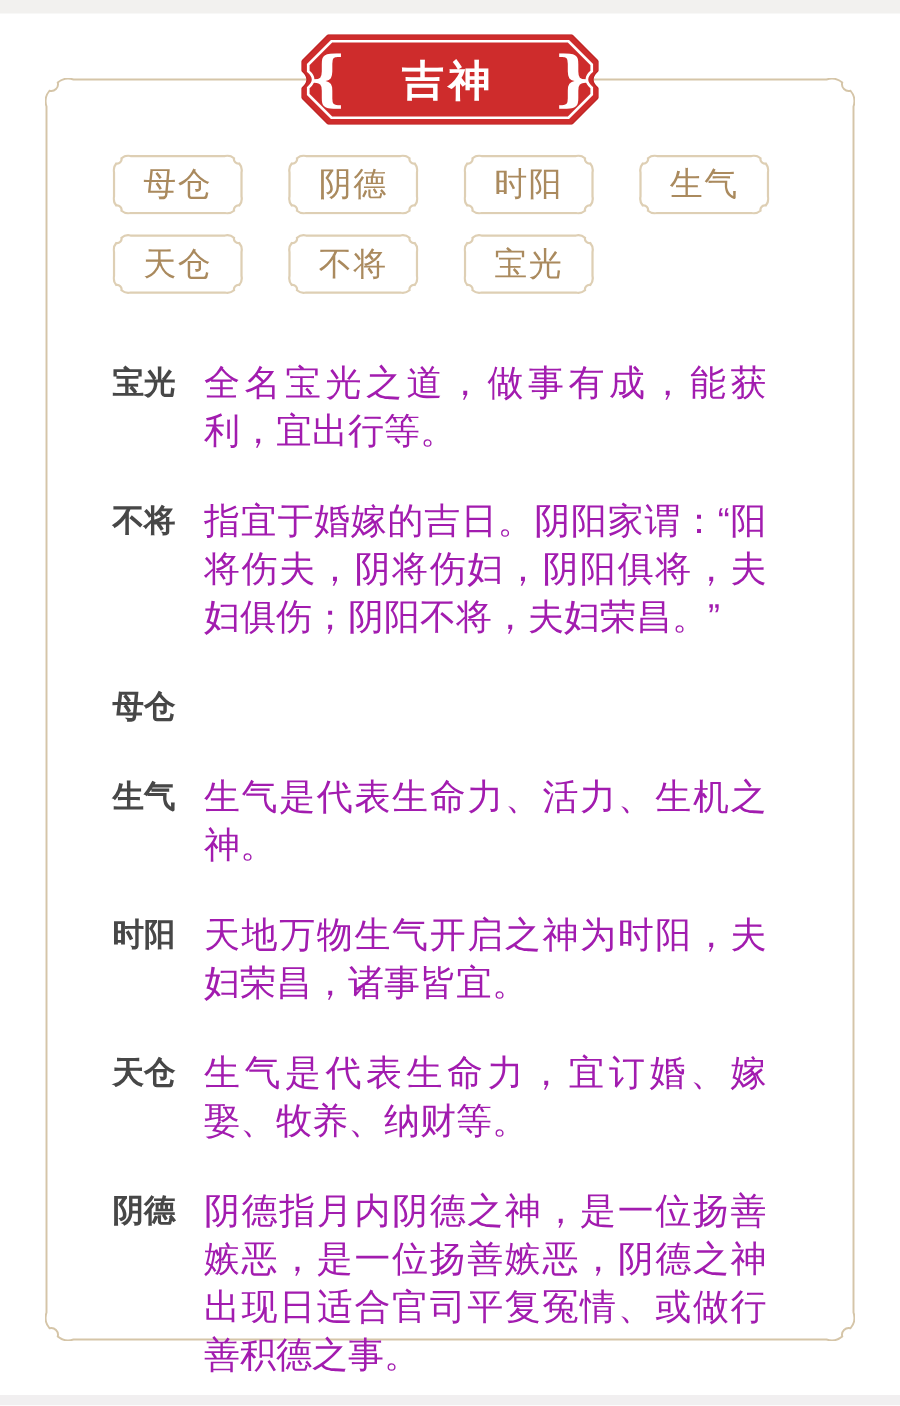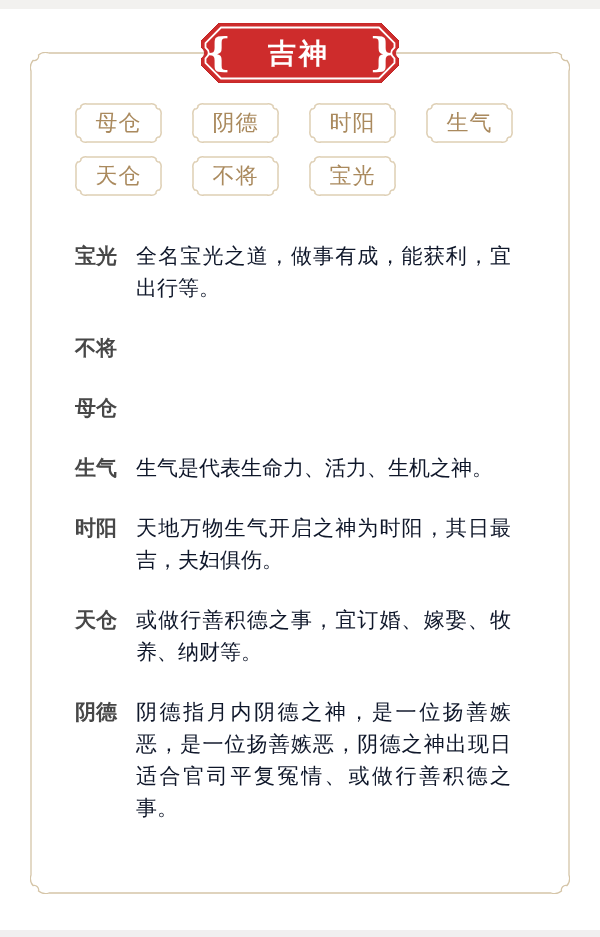--- a/index.html
+++ b/index.html
@@ -23,21 +23,21 @@
   
   .tags{display:flex;flex-wrap:wrap;column-gap:30px;row-gap:13px;width:450px;}
   .chip{position:relative;width:87px;height:40px;display:flex;align-items:center;justify-content:center;cursor:pointer;}
   .chip svg{position:absolute;top:0;left:0;width:87px;height:40px;}
   .chip-label{position:relative;font-size:22px;font-weight:500;color:#aa8a5e;letter-spacing:1px;}
 
   
   .definitions{margin-top:44px;padding-right:14px;}
   .def-row{display:flex;align-items:flex-start;margin-bottom:28px;}
   .def-term{flex:0 0 44px;margin-right:17px;font-size:21px;line-height:32px;font-weight:600;color:#474747;white-space:nowrap;}
-  .def-desc{width:375px;flex:0 0 375px;font-size:21px;line-height:32px;color:#0f172a;text-align:justify;text-justify:inter-ideograph;}
+  .def-desc{width:375px;flex:0 0 375px;font-size:24px;line-height:32px;color:#a21caf;text-align:justify;text-justify:inter-ideograph;}
 </style>
 </head>
 <body>
 
 <svg width="0" height="0" style="position:absolute" aria-hidden="true">
   <defs>
     <path id="chip-shape" d="M 12,1 H 75 A 7 7 0 0 1 81,2.5 A 3 3 0 0 0 84.5,6 A 7 7 0 0 1 86,12 V 28 A 7 7 0 0 1 84.5,34 A 3 3 0 0 0 81,37.5 A 7 7 0 0 1 75,39 H 12 A 7 7 0 0 1 6,37.5 A 3 3 0 0 0 2.5,34 A 7 7 0 0 1 1,28 V 12 A 7 7 0 0 1 2.5,6 A 3 3 0 0 0 6,2.5 A 7 7 0 0 1 12,1 Z" fill="none" stroke="#decfb4" stroke-width="1.5"></path>
   </defs>
 </svg>
 
@@ -95,35 +95,36 @@
       </div>
     </div>
 
     <div class="definitions">
       <div class="def-row">
         <div class="def-term">宝光</div>
         <div class="def-desc">全名宝光之道，做事有成，能获利，宜出行等。</div>
       </div>
       <div class="def-row">
         <div class="def-term">不将</div>
+        <div class="def-desc">指宜于婚嫁的吉日。阴阳家谓：“阳将伤夫，阴将伤妇，阴阳俱将，夫妇俱伤；阴阳不将，夫妇荣昌。”</div>
       </div>
       <div class="def-row">
         <div class="def-term">母仓</div>
       </div>
       <div class="def-row">
         <div class="def-term">生气</div>
         <div class="def-desc">生气是代表生命力、活力、生机之神。</div>
       </div>
       <div class="def-row">
         <div class="def-term">时阳</div>
-        <div class="def-desc">天地万物生气开启之神为时阳，其日最吉，夫妇俱伤。</div>
+        <div class="def-desc">天地万物生气开启之神为时阳，夫妇荣昌，诸事皆宜。</div>
       </div>
       <div class="def-row">
         <div class="def-term">天仓</div>
-        <div class="def-desc">或做行善积德之事，宜订婚、嫁娶、牧养、纳财等。</div>
+        <div class="def-desc">生气是代表生命力，宜订婚、嫁娶、牧养、纳财等。</div>
       </div>
       <div class="def-row">
         <div class="def-term">阴德</div>
         <div class="def-desc">阴德指月内阴德之神，是一位扬善嫉恶，是一位扬善嫉恶，阴德之神出现日适合官司平复冤情、或做行善积德之事。</div>
       </div>
     </div>
   </div>
 </div>
 
 <div class="banner">

